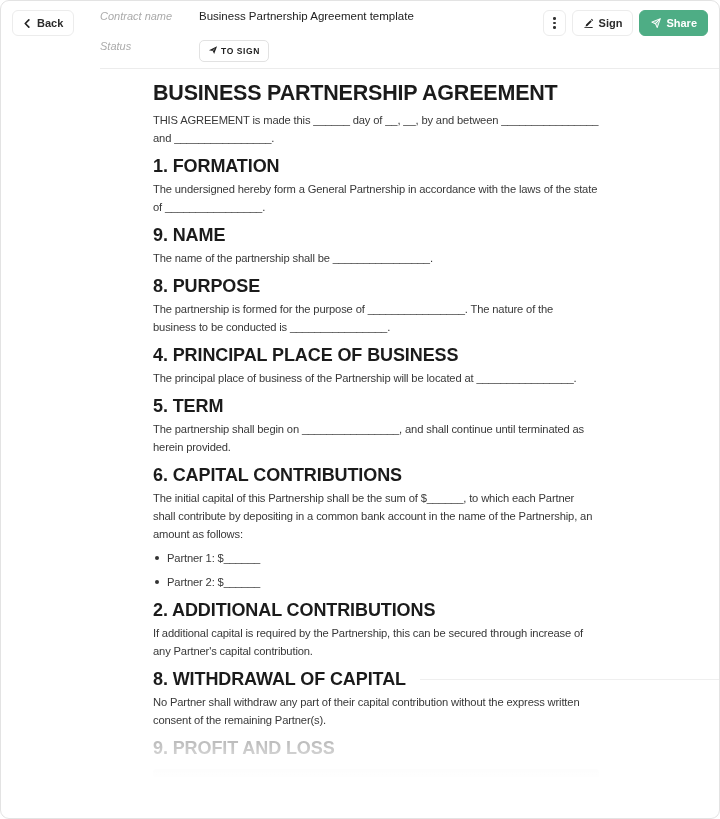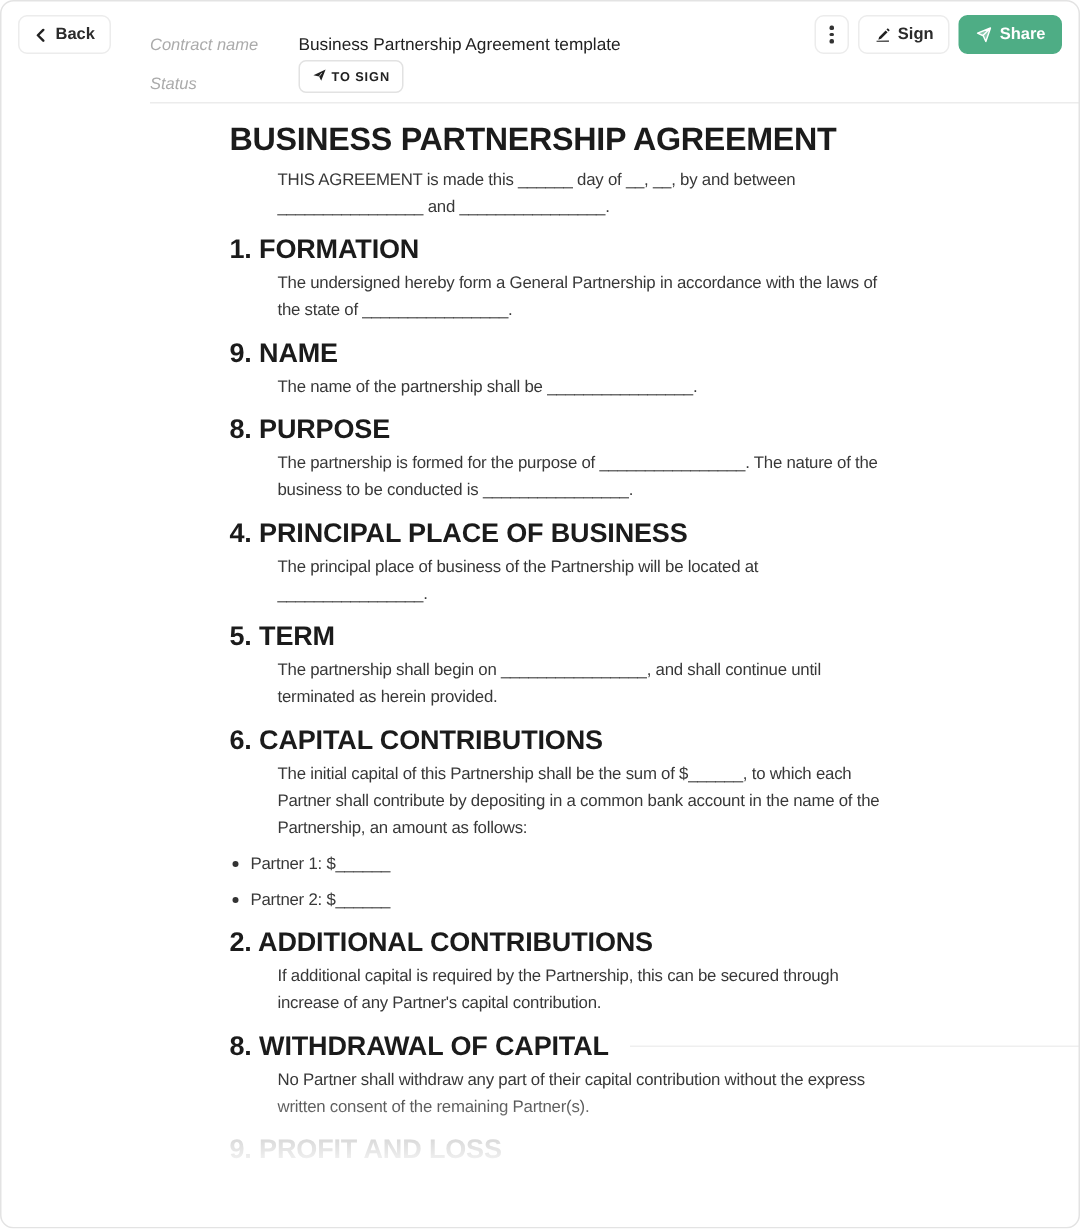--- a/index.html
+++ b/index.html
@@ -14,21 +14,21 @@
   .frame {
     position:absolute; inset:0;
     border:1px solid #e3e3e3;
     border-radius:9px;
     pointer-events:none;
     z-index:50;
   }
 
   
   .header { padding:10px 12px 6px 12px; background:#fff; }
-  .header-row { display:flex; align-items:flex-end; }
+  .header-row { display:flex; align-items:flex-start; }
   .header-row + .header-row { margin-top:4px; }
 
   .btn {
     display:inline-flex; align-items:center; gap:5px;
     border:1px solid #ececec; background:#fff;
     border-radius:6px; padding:5px 10px;
     font-size:11px; font-weight:700; color:#2b2b2b;
     cursor:pointer; line-height:14px;
   }
   .btn svg { display:block; }
@@ -67,21 +67,20 @@
   }
   .doc-title {
     margin-top:12px;
     font-size:21.5px; font-weight:700; color:#1b1b1b;
     letter-spacing:-0.2px; line-height:25px;
   }
   .doc p {
     margin-top:5px;
     font-size:11.2px; line-height:18px; color:#383838;
     letter-spacing:-0.15px;
-    margin-left:32px;
   }
   .sec-heading {
     margin-top:11px;
     font-size:18px; font-weight:700; color:#1b1b1b;
     line-height:17px; letter-spacing:-0.1px;
   }
   .heading-flex { display:flex; align-items:center; }
   .heading-flex .flex-line {
     flex:1; height:1px; background:#efefef;
     margin-left:14px; margin-right:-122px;

